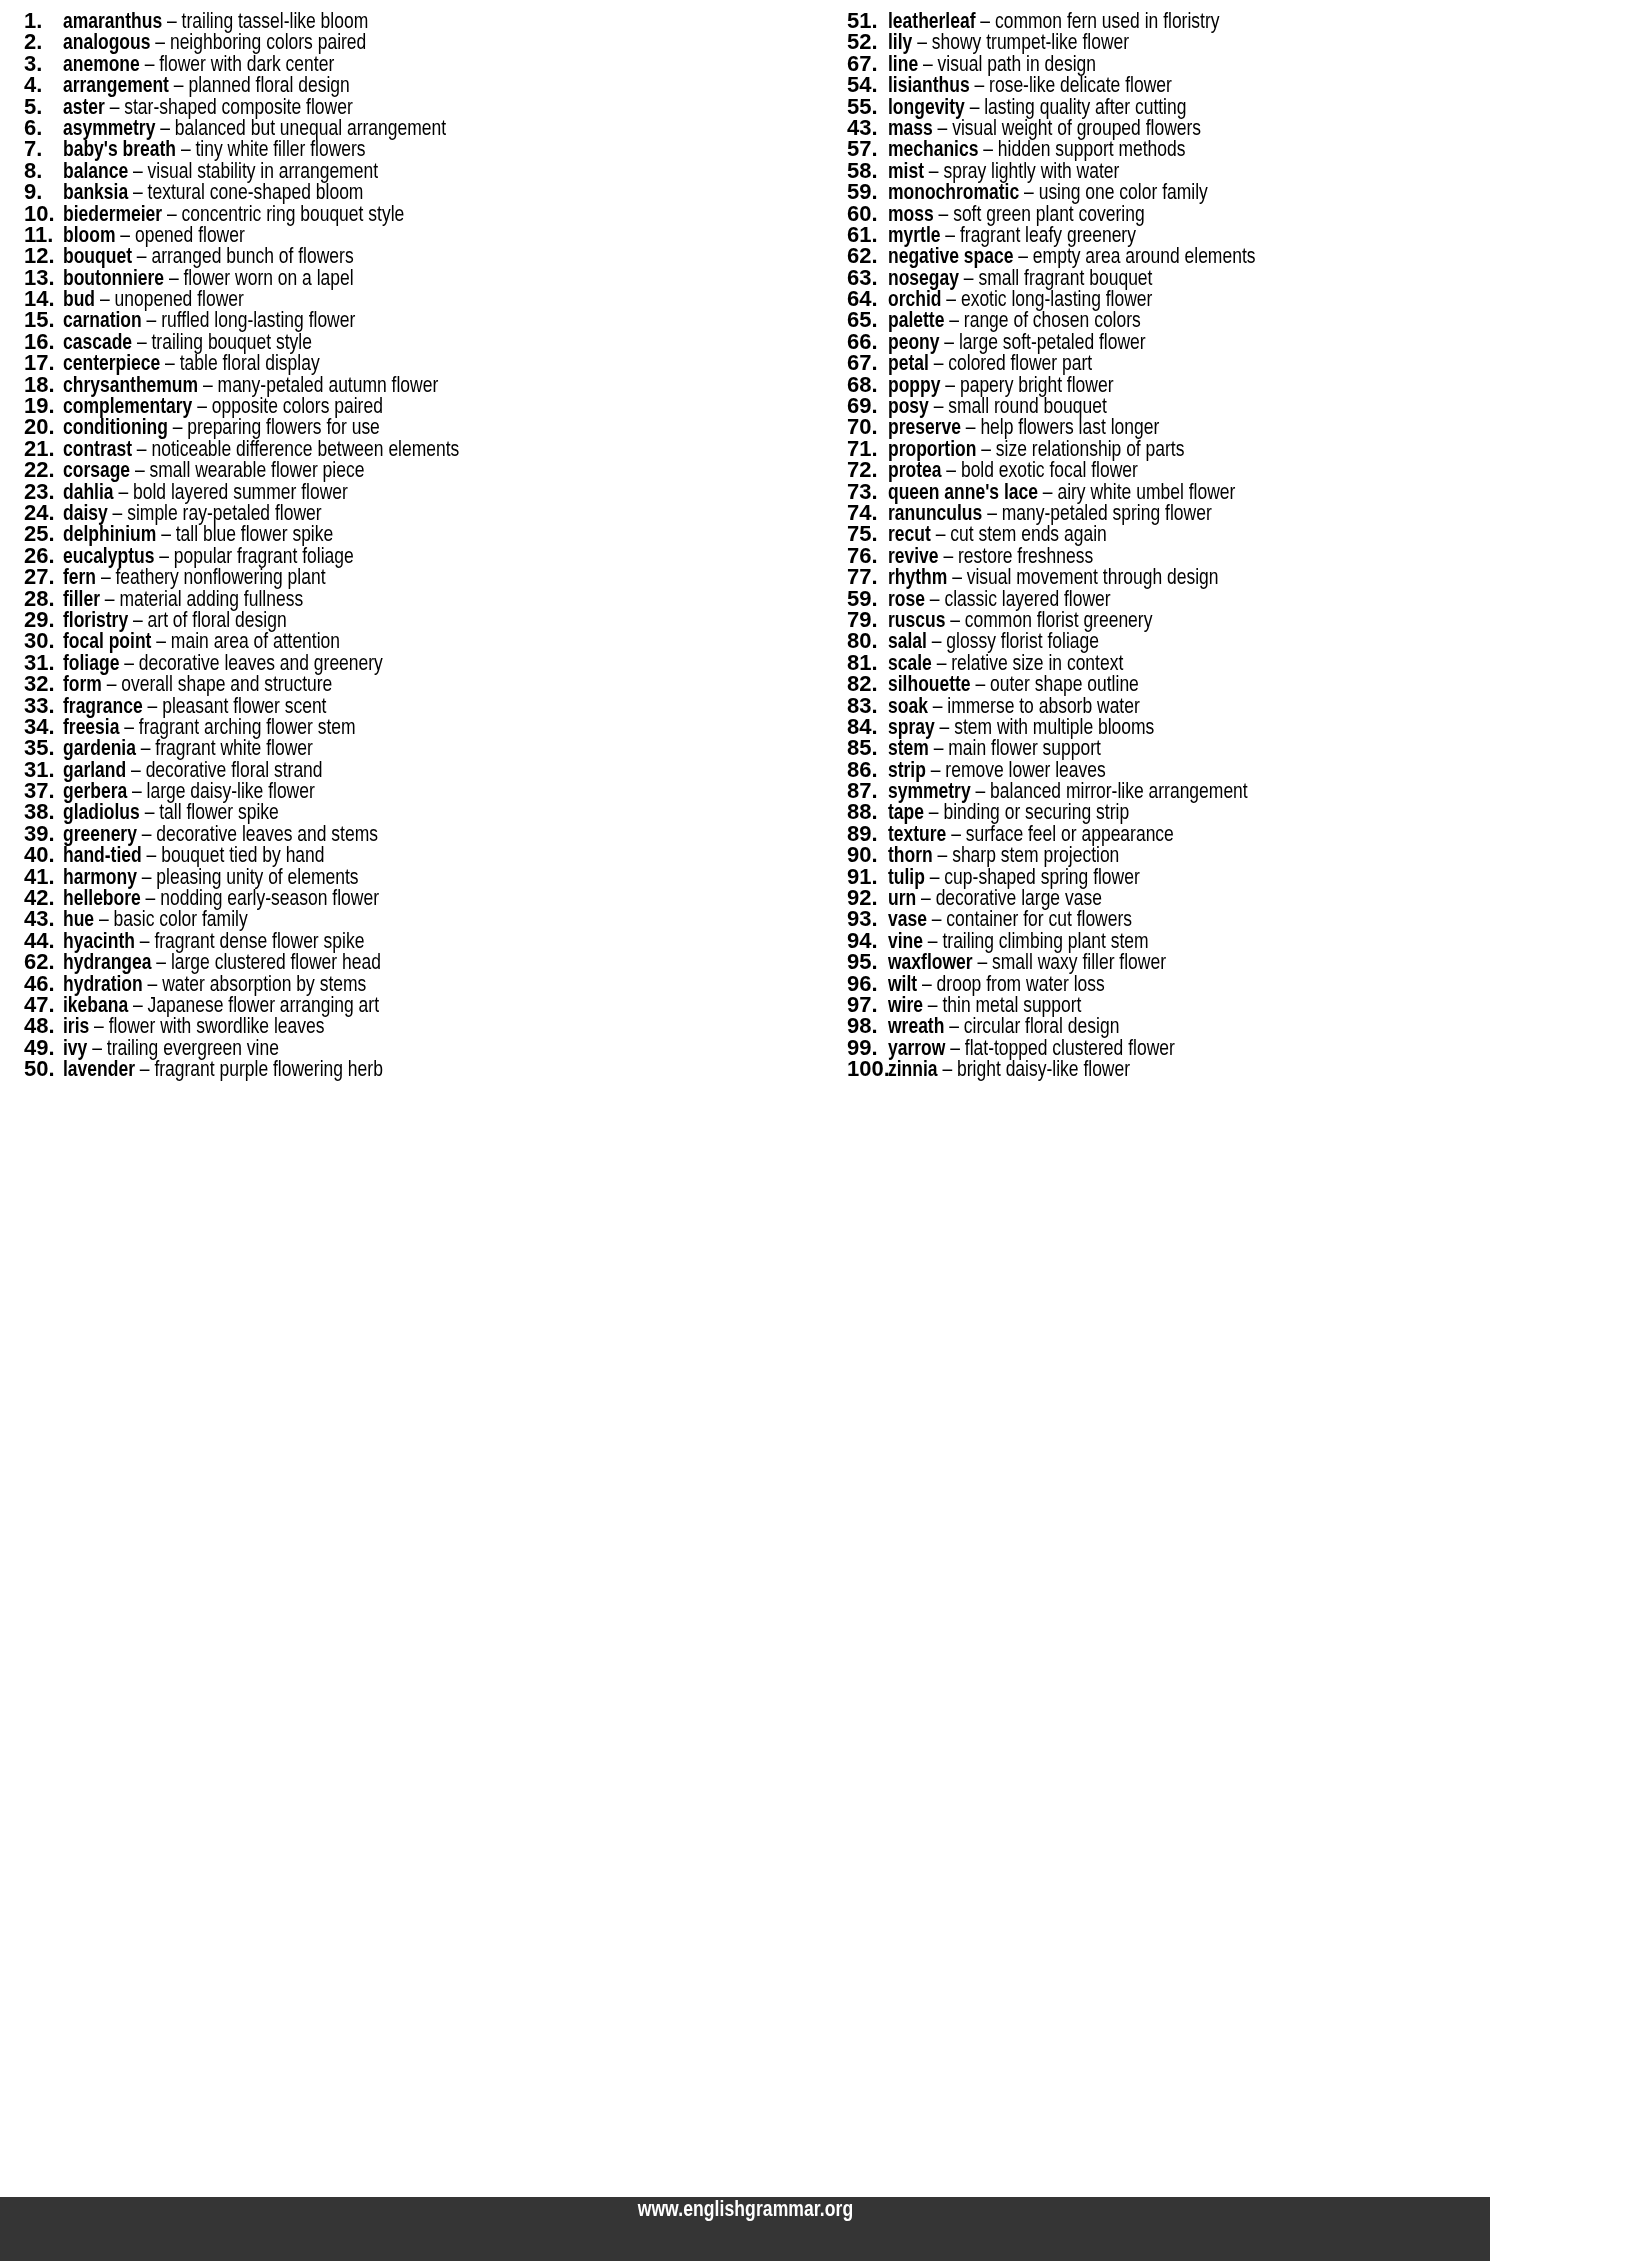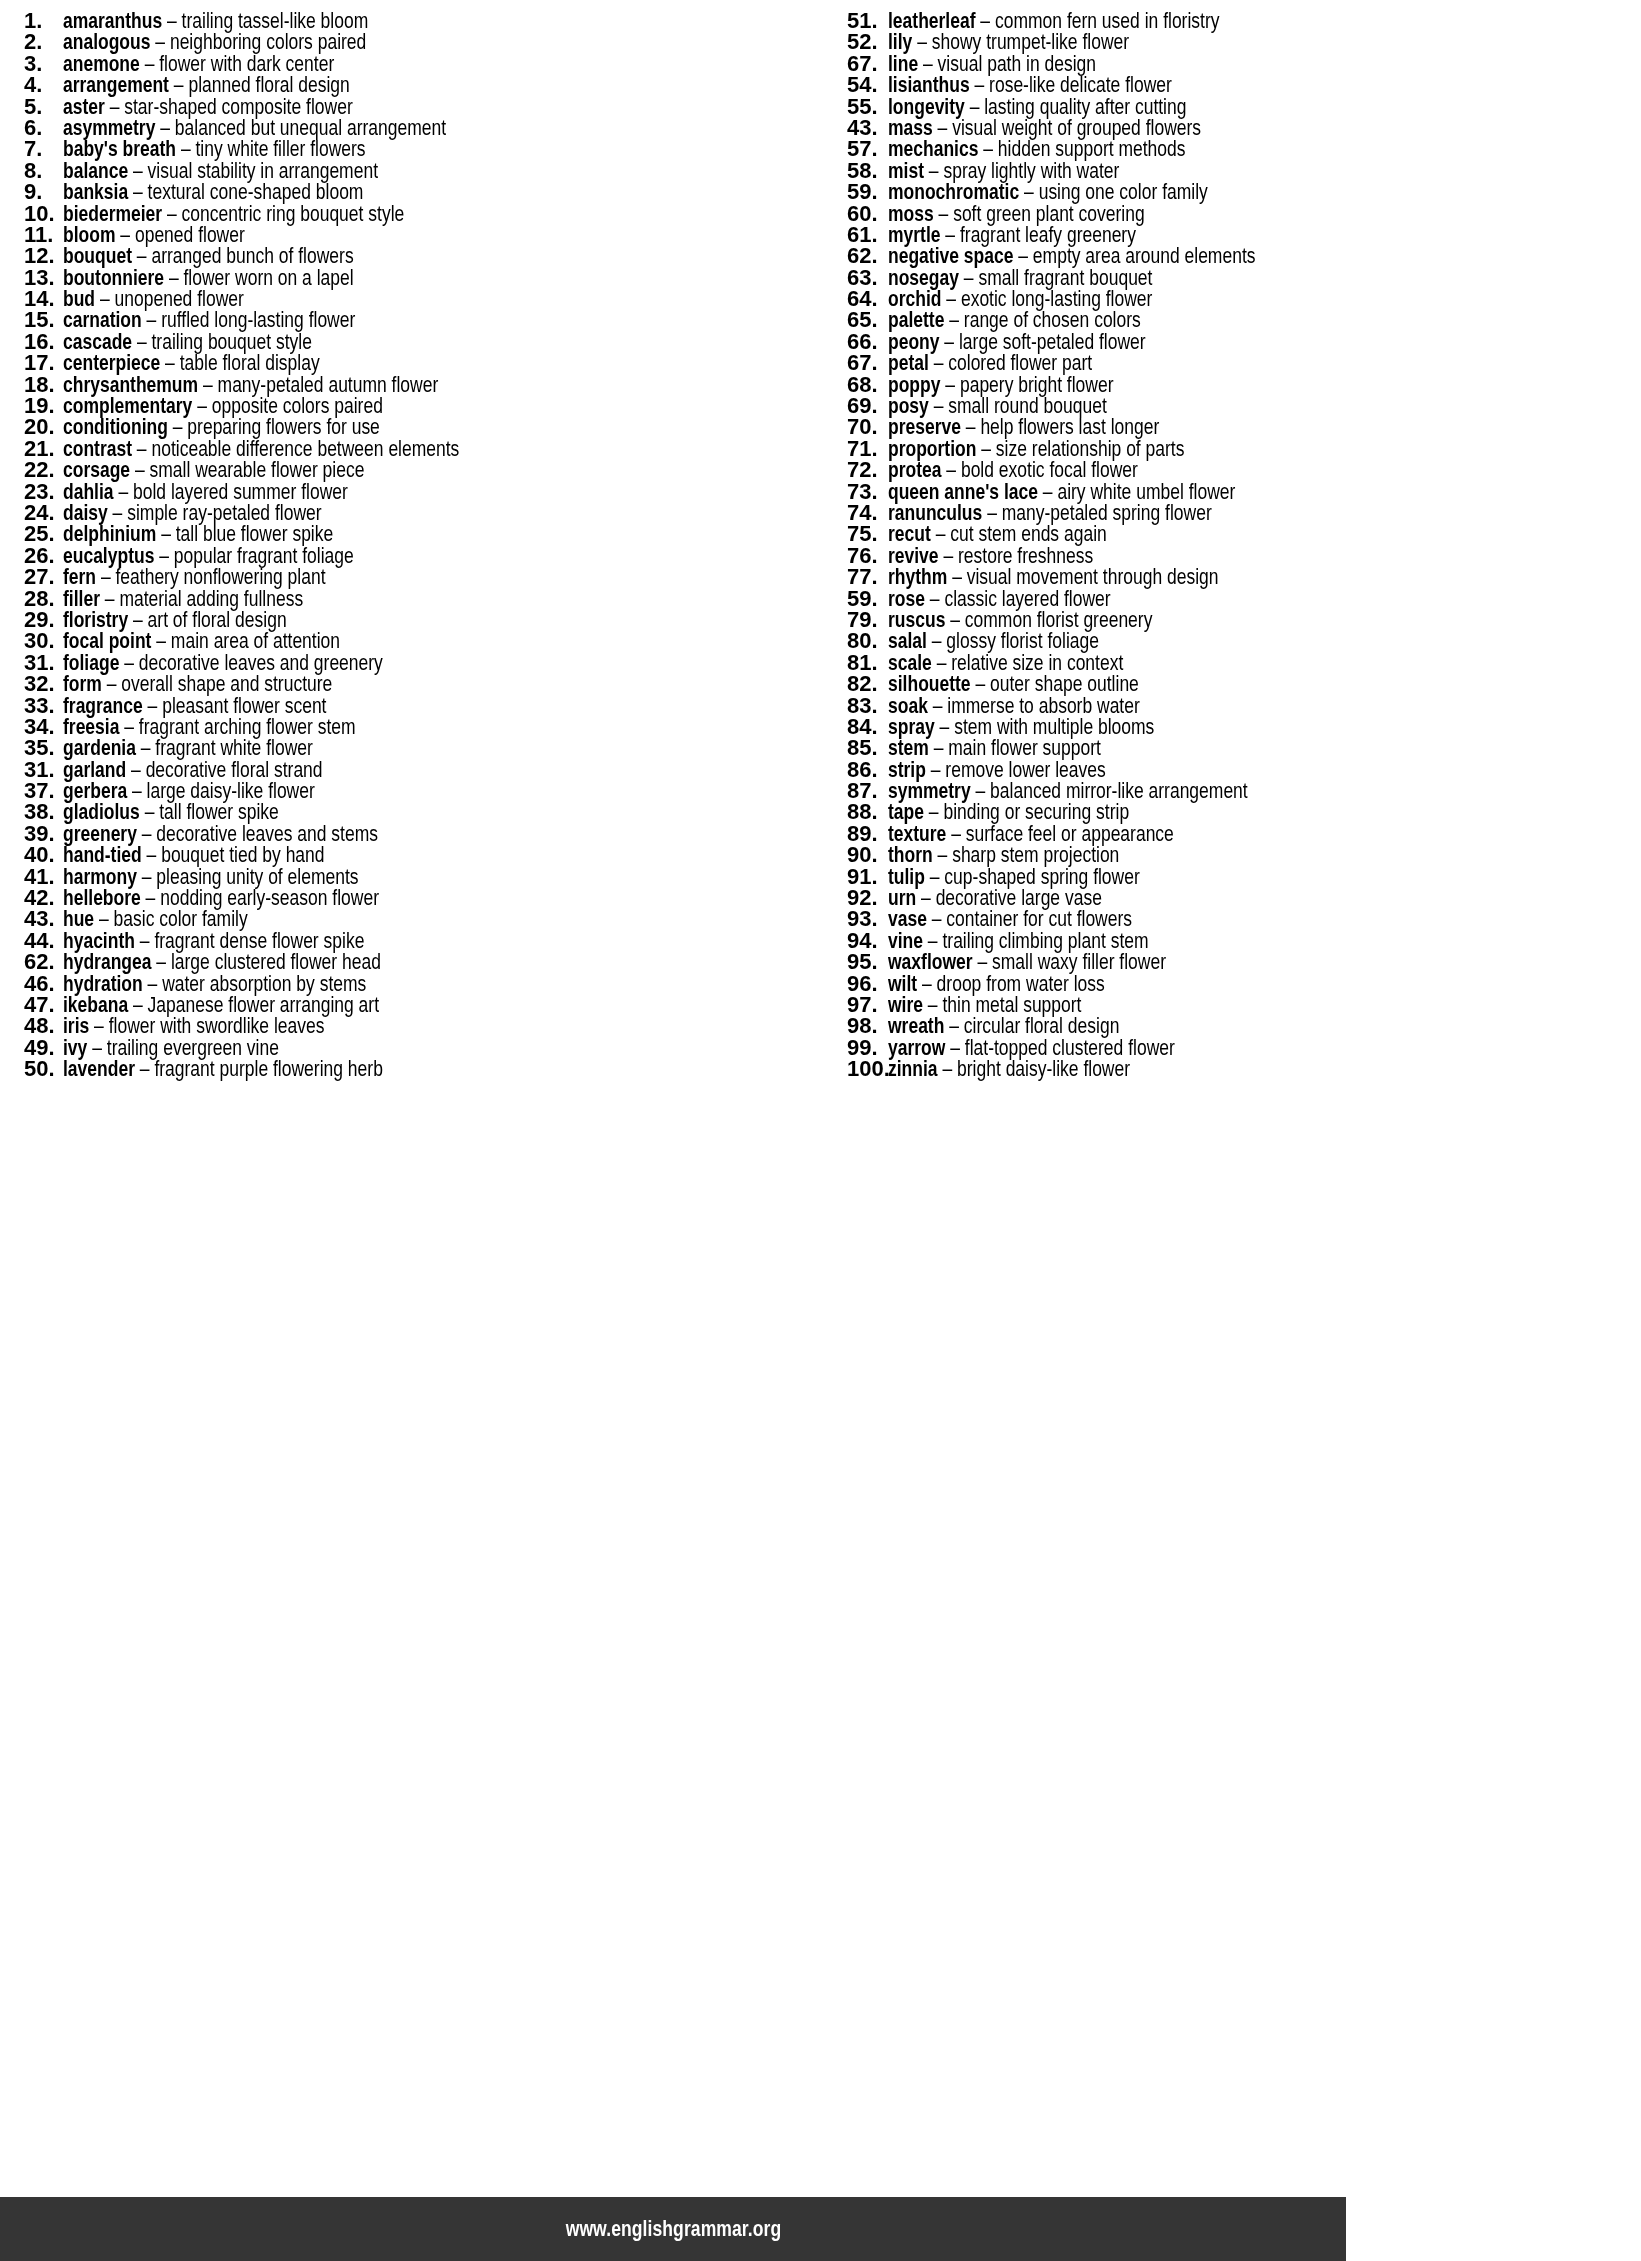--- a/index.html
+++ b/index.html
@@ -86,25 +86,25 @@
     font-weight: normal;
   }
   .textgroup .d {
     font-weight: normal;
   }
 
   #footer {
     position: absolute;
     left: 0;
     top: 2197px;
-    width: 1346px;
+    width: 1490px;
     height: 64px;
     background: #353535;
     display: flex;
-    align-items: center;
+    align-items: flex-start;
     justify-content: center;
   }
   #footer .url {
     color: #ffffff;
     font-weight: bold;
     font-size: 21.4px;
     transform: scaleX(0.82);
     transform-origin: center center;
     letter-spacing: 0.1px;
     white-space: nowrap;

